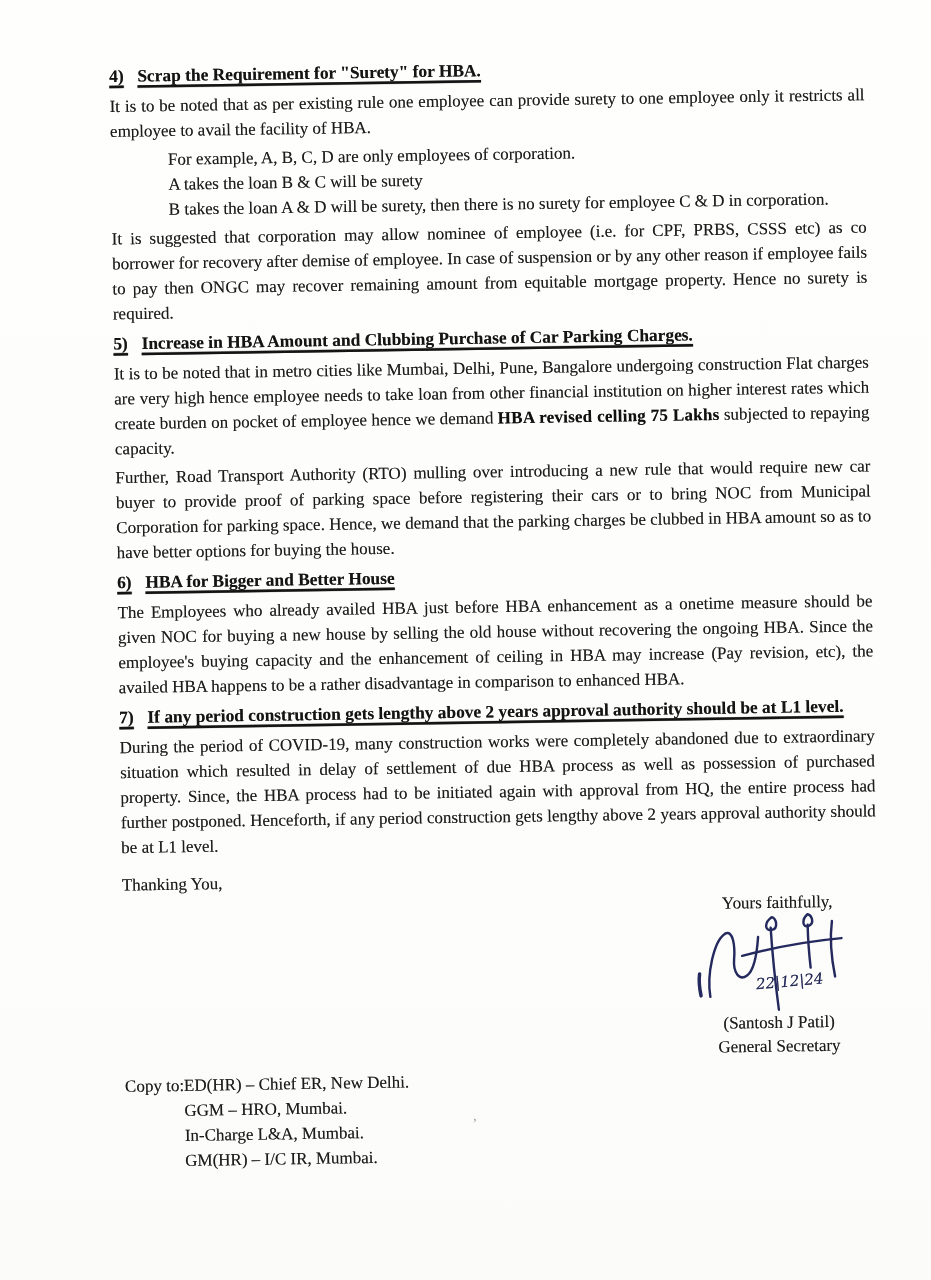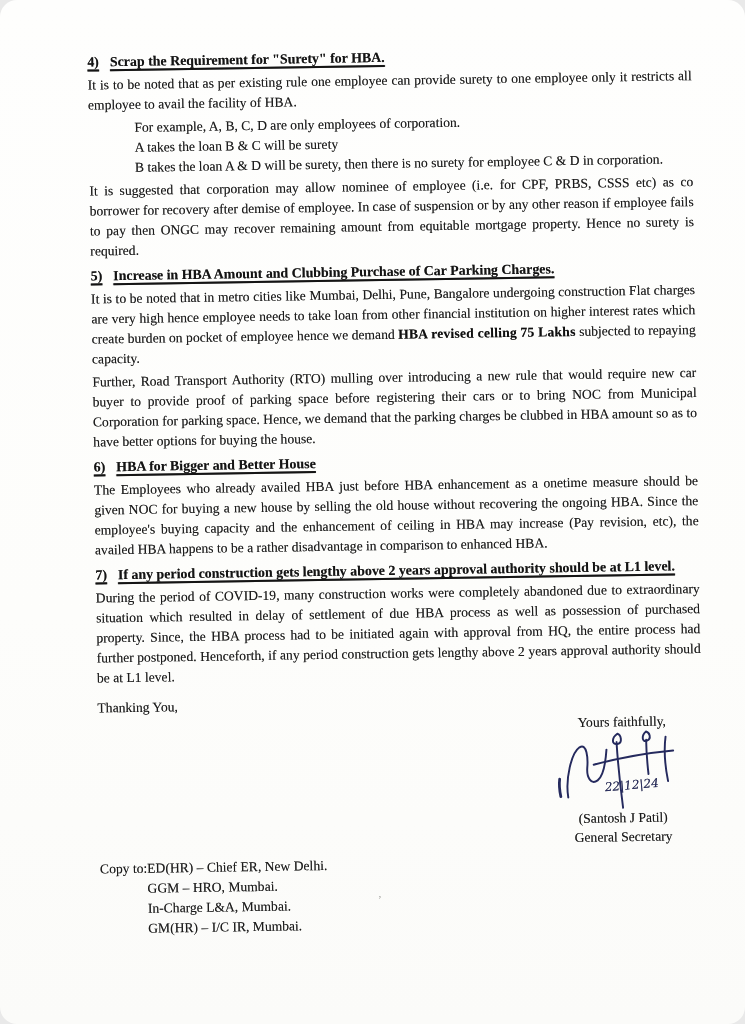--- a/index.html
+++ b/index.html
@@ -2,21 +2,20 @@
 <html><head>
 <meta charset="utf-8">
 <style>
   html,body { margin:0; padding:0; background:#e9e9e9; }
   .sheet {
     position:relative; width:745px; height:1024px; margin:0 auto;
     background:linear-gradient(180deg,#fefefd 0%, #fdfdfb 60%, #fbfbf9 100%);
     overflow:hidden;
     font-family:"Liberation Serif", serif;
     color:#1c1c1c;
-    border-radius:17px;
   }
   .content {
     position:absolute; left:101px; top:52px; width:604px;
     transform:rotate(-0.9deg); transform-origin:30px 880px;
     font-size:13.6px; line-height:20px;
     text-shadow:0 0 0.5px rgba(20,20,20,0.55);
   }
   .sec-heading {
     margin:5px 0 3px; font-size:13.9px; font-weight:bold;
     text-decoration:underline; text-decoration-thickness:1.6px; text-underline-offset:3px;

